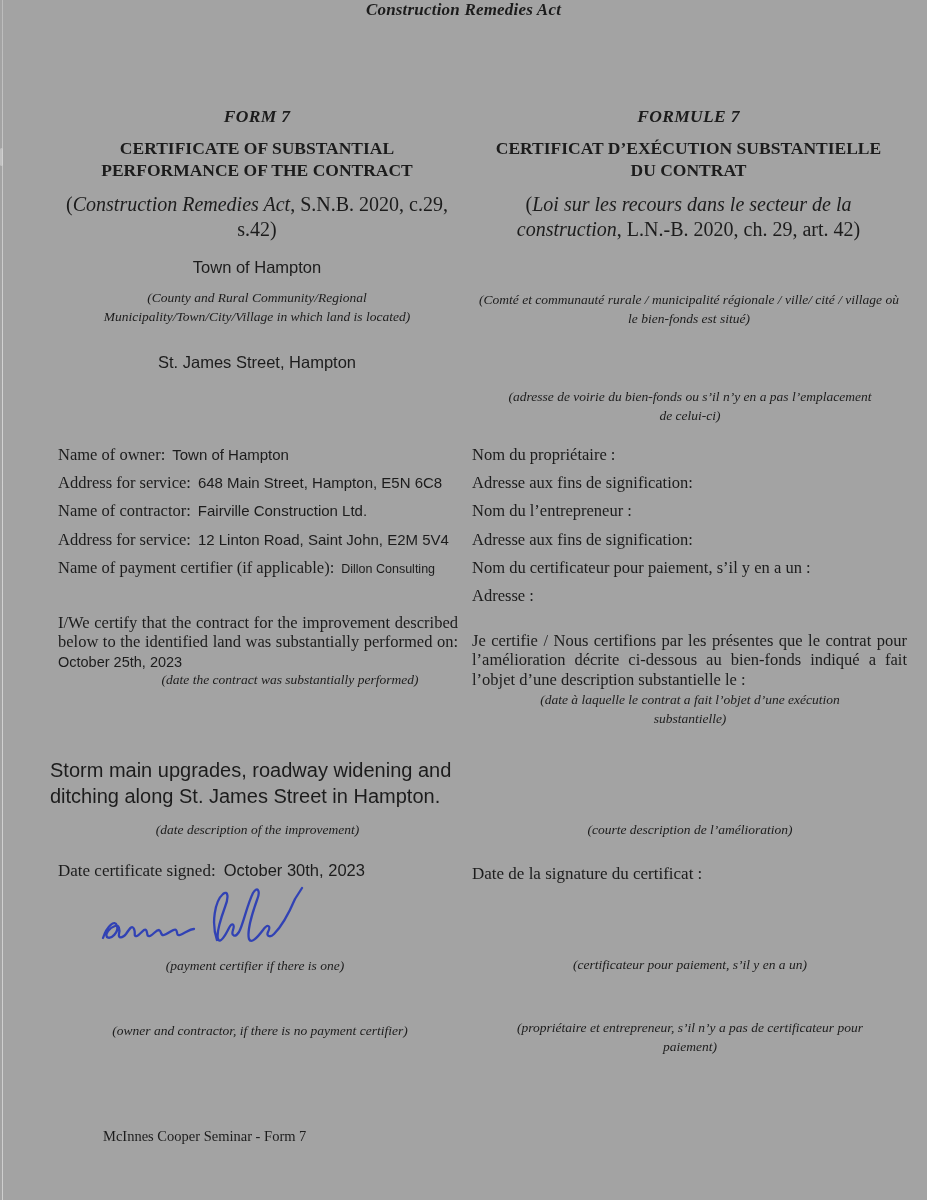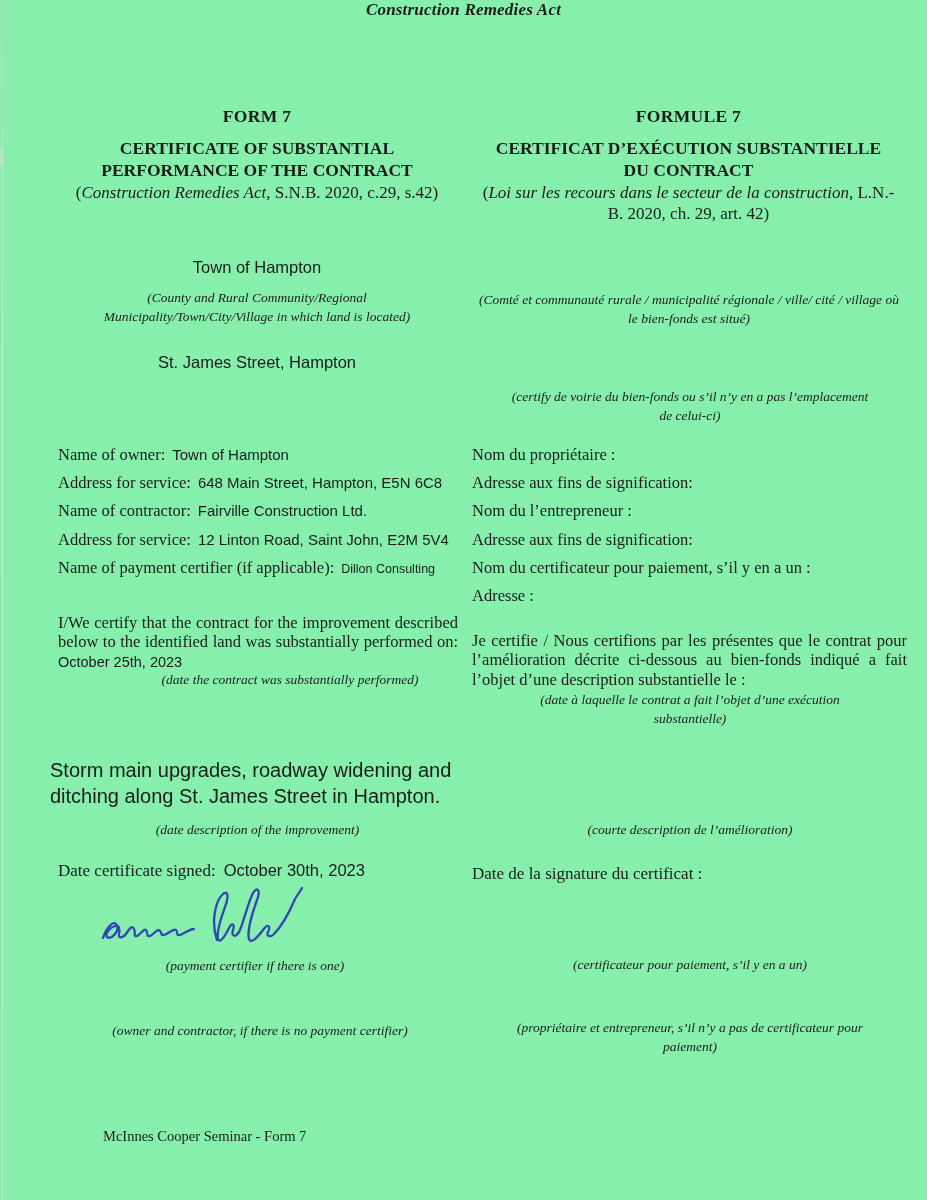--- a/index.html
+++ b/index.html
@@ -1,32 +1,32 @@
 <!DOCTYPE html>
 <html><head>
 <meta charset="utf-8">
 <style>
   html,body{margin:0;padding:0;background:#ffffff;}
   .page{
     position:relative;
     width:927px;height:1200px;
-    background:#86efac;
+    background:#a3a3a3;
     color:#1c1c1c;
     font-family:"Liberation Serif", serif;
     overflow:hidden;
   }
   .abs{position:absolute;}
   .c{text-align:center;}
   .j{text-align:justify;}
   .it{font-style:italic;}
 
   .doc-act-title{font-style:italic;font-weight:bold;font-size:17px;letter-spacing:.2px;}
-  .form-no{font-weight:bold;font-size:17.5px;letter-spacing:.3px;}
+  .form-no{font-weight:bold;font-size:17.5px;letter-spacing:.3px;font-style:italic;}
   .form-title{font-weight:bold;font-size:17.5px;line-height:1.25;margin-top:11px;}
-  .statute{font-size:17px;margin-top:0;line-height:1.25;}
+  .statute{font-size:20px;margin-top:10px;line-height:1.25;}
   .fill-center{font-family:"Liberation Sans", sans-serif;font-size:16.5px;}
   .cap{font-style:italic;font-size:13.5px;line-height:1.38;}
   .field-label{font-size:16.5px;}
   .field-value{font-family:"Liberation Sans", sans-serif;font-size:15px;margin-left:7px;}
   .field-value.small{font-size:12.5px;}
   .fr-field{font-size:16.5px;}
   .para{font-size:16.5px;line-height:1.17;}
   .para .inline-date{font-family:"Liberation Sans", sans-serif;font-size:14.5px;}
   .improvement{font-family:"Liberation Sans", sans-serif;font-size:20px;line-height:1.32;}
   .date-label{font-size:17px;}
@@ -53,33 +53,33 @@
     </div>
     <div class="statute">
       <span>(</span><span class="it">Construction Remedies Act</span><span>, S.N.B. 2020, c.29, s.42)</span>
     </div>
   </div>
 
   <div class="abs c" style="left:470px;top:106px;width:437px;">
     <div class="form-no">FORMULE 7</div>
     <div class="form-title">
       <div>CERTIFICAT D’EXÉCUTION SUBSTANTIELLE</div>
-      <div>DU CONTRACT</div>
+      <div>DU CONTRAT</div>
     </div>
     <div class="statute" style="padding:0 8px;">
       <span>(</span><span class="it">Loi sur les recours dans le secteur de la construction</span><span>, L.N.-B. 2020, ch. 29, art. 42)</span>
     </div>
   </div>
 
   <div class="abs c fill-center" style="left:58px;top:258px;width:398px;">Town of Hampton</div>
   <div class="abs c cap" style="left:478px;top:291px;width:422px;">(Comté et communauté rurale / municipalité régionale / ville/ cité / village où le bien-fonds est situé)</div>
   <div class="abs c cap" style="left:78px;top:289px;width:358px;">(County and Rural Community/Regional Municipality/Town/City/Village in which land is located)</div>
 
   <div class="abs c fill-center" style="left:58px;top:353px;width:398px;">St. James Street, Hampton</div>
-  <div class="abs c cap" style="left:505px;top:388px;width:370px;">(certify de voirie du bien-fonds ou s’il n’y en a pas l’emplacement de celui-ci)</div>
+  <div class="abs c cap" style="left:505px;top:388px;width:370px;">(adresse de voirie du bien-fonds ou s’il n’y en a pas l’emplacement de celui-ci)</div>
 
   <div class="abs" style="left:58px;top:445px;width:404px;">
     <span class="field-label">Name of owner:</span><span class="field-value">Town of Hampton</span>
   </div>
   <div class="abs" style="left:58px;top:473px;width:404px;">
     <span class="field-label">Address for service:</span><span class="field-value">648 Main Street, Hampton, E5N 6C8</span>
   </div>
   <div class="abs" style="left:58px;top:501px;width:404px;">
     <span class="field-label">Name of contractor:</span><span class="field-value">Fairville Construction Ltd.</span>
   </div>

